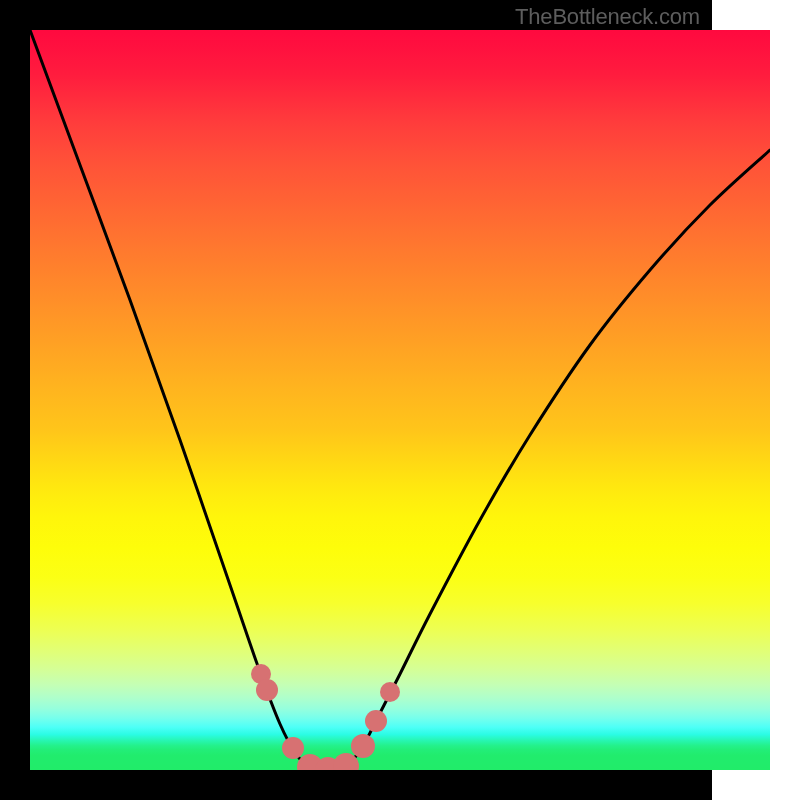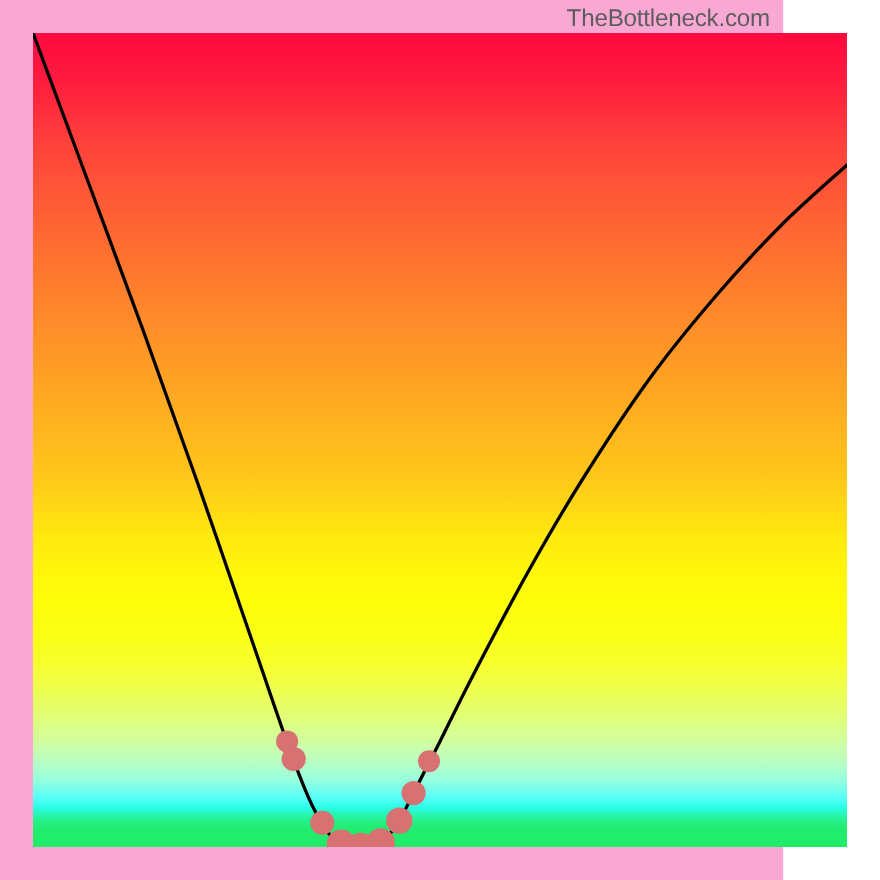--- a/index.html
+++ b/index.html
@@ -7,21 +7,21 @@
     padding: 0;
     width: 800px;
     height: 800px;
     overflow: hidden;
     font-family: Arial, Helvetica, sans-serif;
   }
   .frame {
     position: relative;
     width: 712px;
     height: 800px;
-    background: #f9a8d4;
+    background: #000000;
   }
   .plot {
     position: absolute;
     top: 30px;
     left: 30px;
     width: 740px;
     height: 740px;
     overflow: hidden;
   }
   .gradient {

